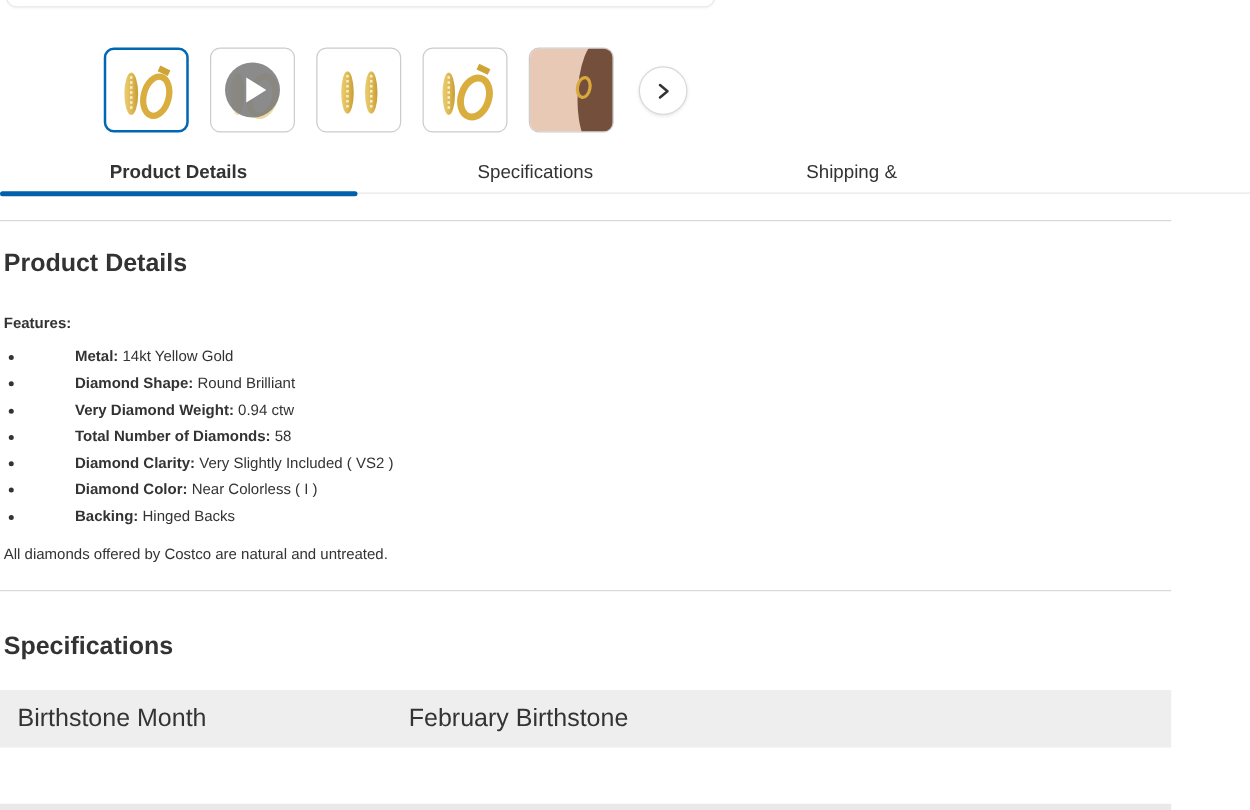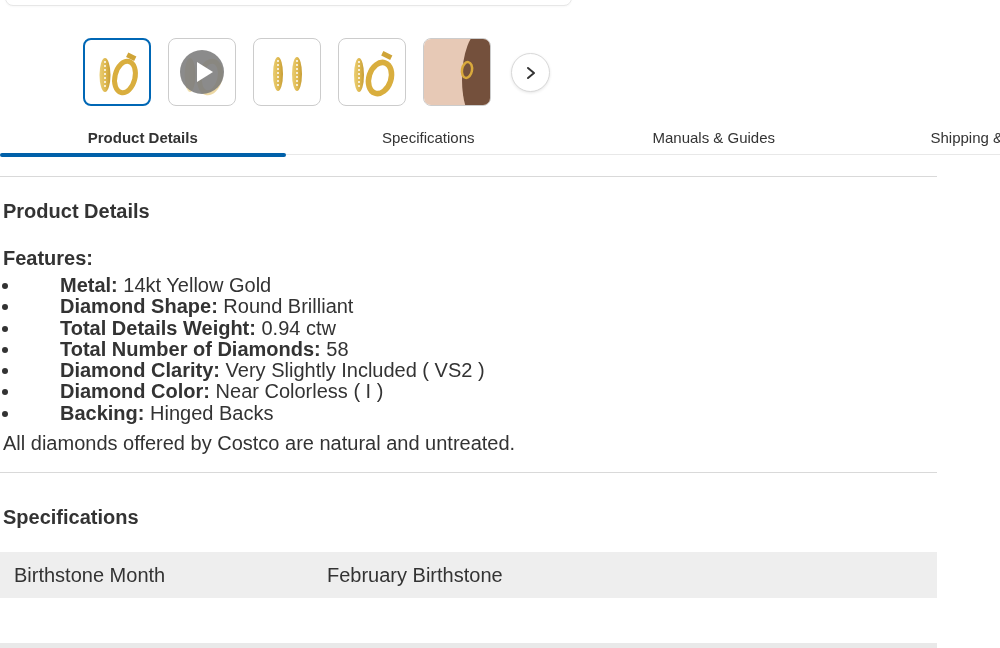--- a/index.html
+++ b/index.html
@@ -47,21 +47,21 @@
   .tab.active::after{content:"";position:absolute;left:0;right:0;bottom:-3px;height:4px;background:#0060a9;border-radius:2px;}
   .tab:last-child{justify-content:flex-start;padding-left:74px;}
   
   .divider{position:absolute;left:0;width:937px;height:1px;background:#d9d9d9;}
   .divider.d1{top:176px;}
   .divider.d2{top:472px;}
   
   .section-heading{position:absolute;left:3px;font-size:20px;font-weight:bold;color:#333;margin:0;}
   #pd-heading{top:200px;}
   #spec-heading{top:506px;}
-  .features{position:absolute;left:3px;top:248px;font-size:20px;line-height:21px;}
+  .features{position:absolute;left:3px;top:248px;font-size:12px;line-height:21px;}
   .features-label{font-weight:bold;}
   .features ul{margin:6px 0 0 0;padding-left:18px;}
   .features li{line-height:21.3px;padding-left:39px;}
   .feat-label{font-weight:bold;}
   .note{margin-top:9px;line-height:21px;}
   
   .spec-table{position:absolute;left:0;top:552px;width:937px;font-size:20px;}
   .spec-row{height:46px;display:flex;align-items:center;}
   .spec-row:nth-child(odd){background:#eeeeee;}
   .spec-row:nth-child(even){background:#f9f9f9;}
@@ -151,42 +151,39 @@
 <div class="tabs">
 
     <div class="tab active">
       <span>Product Details</span>
     </div>
 
     <div class="tab">
       <span>Specifications</span>
     </div>
 
-    <div class="tab">
-      <span>Manuals &amp; Guides</span>
-    </div>
 
     <div class="tab">
       <span>Shipping &amp;</span>
     </div>
   </div>
 
 <div class="divider d1"></div>
 
 <h2 class="section-heading" id="pd-heading">Product Details</h2>
 
 <div class="features">
   <div class="features-label">Features:</div>
   <ul>
 
       <li><span class="feat-label">Metal:</span> <span>14kt Yellow Gold</span></li>
 
       <li><span class="feat-label">Diamond Shape:</span> <span>Round Brilliant</span></li>
 
-      <li><span class="feat-label">Total Details Weight:</span> <span>0.94 ctw</span></li>
+      <li><span class="feat-label">Very Diamond Weight:</span> <span>0.94 ctw</span></li>
 
       <li><span class="feat-label">Total Number of Diamonds:</span> <span>58</span></li>
 
       <li><span class="feat-label">Diamond Clarity:</span> <span>Very Slightly Included ( VS2 )</span></li>
 
       <li><span class="feat-label">Diamond Color:</span> <span>Near Colorless ( I )</span></li>
 
       <li><span class="feat-label">Backing:</span> <span>Hinged Backs</span></li>
     </ul>
   <div class="note">All diamonds offered by Costco are natural and untreated.</div>

